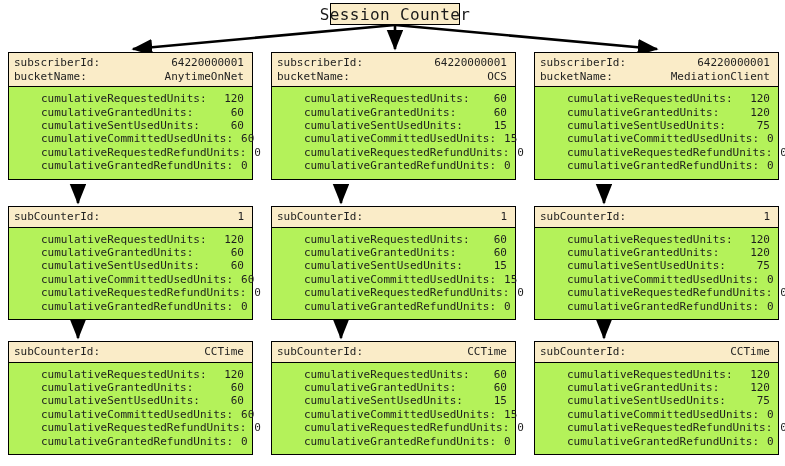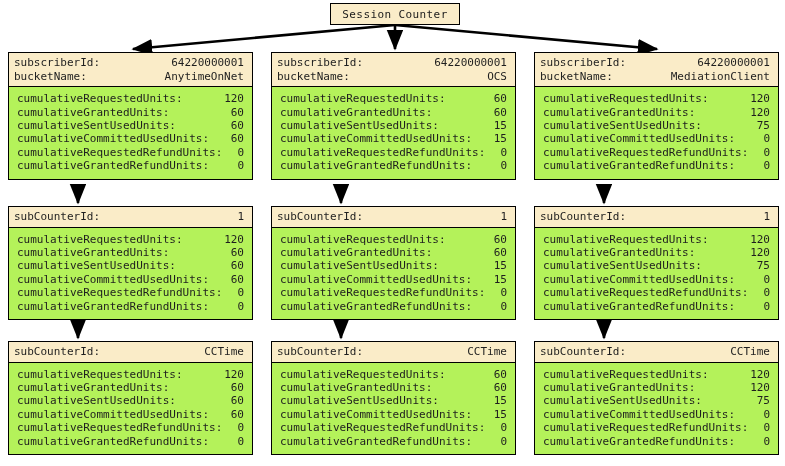--- a/index.html
+++ b/index.html
@@ -38,21 +38,21 @@
     width: 130px;
     height: 22px;
     background: #faecc8;
     border: 1px solid #000000;
     box-sizing: border-box;
     display: flex;
     align-items: center;
     justify-content: center;
   }
   .title-box .title-text {
-    font-size: 11px;
+    font-size: 16px;
     color: #1a1a1a;
     letter-spacing: 0.4px;
     white-space: nowrap;
   }
 
   
   .column {
     position: absolute;
     width: 245px;
   }
@@ -74,20 +74,21 @@
   .block.b-2 { top: 341px; }
 
   .block-head {
     background: #faecc8;
     border-bottom: 1.5px solid #000000;
     padding: 3px 8px 3px 5px;
   }
   .block-body {
     background: #b4f25a;
     padding: 5px 8px 6px 8px;
+    margin-left: 24px;
   }
 
   .row {
     display: flex;
     justify-content: space-between;
     align-items: baseline;
     font-size: 11px;
     line-height: 13.4px;
     color: #1e1e1e;
     white-space: nowrap;

